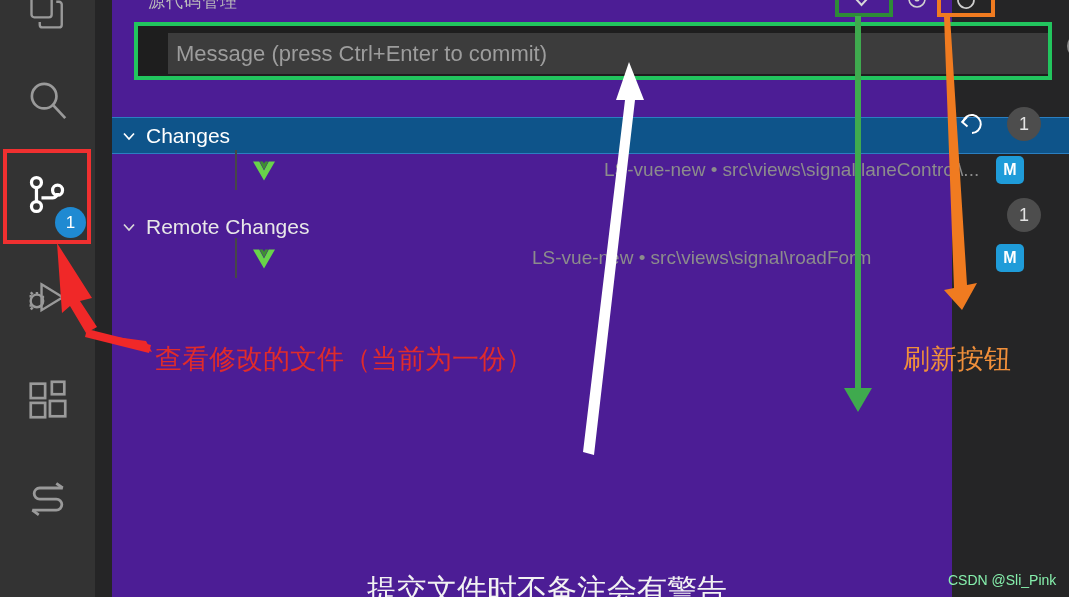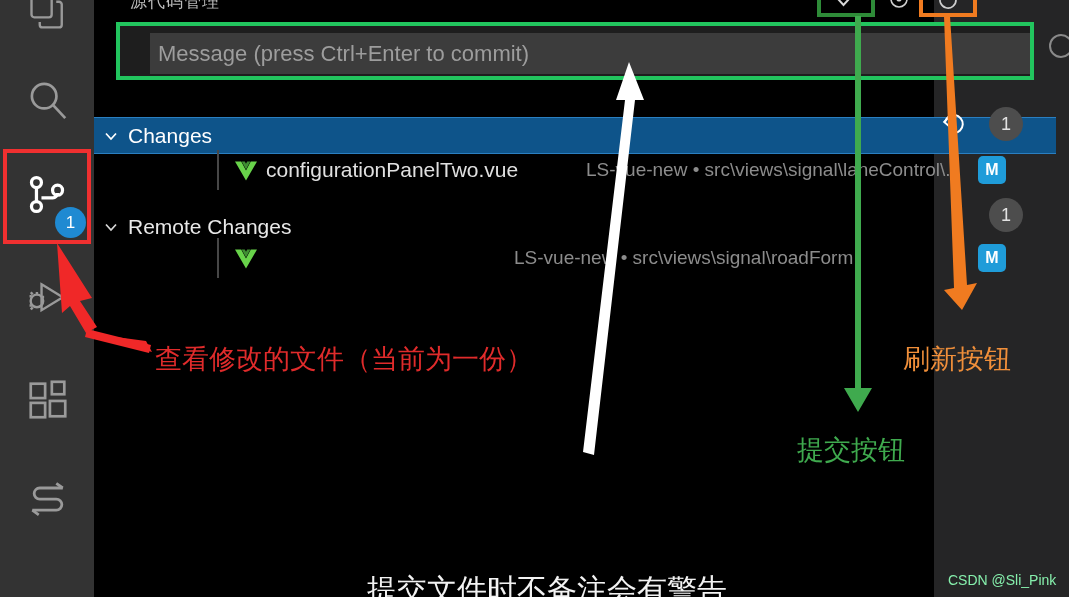--- a/index.html
+++ b/index.html
@@ -28,22 +28,22 @@
   }
   .scm-badge {
     position: absolute; left: 48px; top: 54px;
     width: 31px; height: 31px; border-radius: 50%;
     background: #1f8ad2; color: #fff;
     font-size: 17px; display: flex; align-items: center; justify-content: center;
   }
 
   
   #scm-panel {
-    position: absolute; left: 94px; top: 0; width: 840px; height: 597px;
-    background: #000000;
+    position: absolute; left: 112px; top: 0; width: 840px; height: 597px;
+    background: #4c1d95;
   }
   #panel-title {
     position: absolute; left: 36px; top: -10px;
     font-size: 17px; color: #bbbbbb; letter-spacing: 1px;
   }
 
   
   .tb-icon { position: absolute; top: -12px; width: 30px; height: 26px;
              display: flex; align-items: center; justify-content: center; }
   #tb-collapse { left: 682px; }
@@ -272,21 +272,20 @@
     <span class="count-badge" id="changes-count">1</span>
 
     <div class="file-row" id="file-row-0">
       <span class="indent-guide"></span>
       <span class="vue-icon">
         <svg width="28" height="28" viewBox="0 0 28 28" fill="none">
           <path d="M3 5.5h6.2L14 14.6 18.8 5.5H25L14 24.5z" fill="#68d34a"></path>
           <path d="M9.7 5.5h3.1L14 7.7l1.2-2.2h3.1L14 13.6z" fill="#3f8f32"></path>
         </svg>
       </span>
-      <span class="file-name">configurationPanelTwo.vue</span>
       <span class="file-path" id="file-path-0">LS-vue-new • src\views\signal\laneControl\...</span>
     </div>
     <span class="m-badge" id="m-badge-0">M</span>
 
     <div class="tree-section-header" id="remote-header">
       <span class="chev">
         <svg width="18" height="18" viewBox="0 0 18 18" fill="none" stroke="#d8d8d8" stroke-width="1.7">
           <polyline points="4,6.5 9,12 14,6.5"></polyline>
         </svg>
       </span>
@@ -322,18 +321,17 @@
     <g>
       <polygon points="855,16 861,16 861,388 872,388 858,412 844,388 855,388" fill="#3faa4e"></polygon>
     </g>
 
     <g>
       <polygon points="944,16 950,16 967,285 977,283 962,310 944,290 954,288" fill="#f07b20"></polygon>
     </g>
   </svg>
 
   <div class="anno" id="anno-red">查看修改的文件（当前为一份）</div>
-  <div class="anno" id="anno-green">提交按钮</div>
   <div class="anno" id="anno-orange">刷新按钮</div>
   <div class="anno" id="anno-white-2">提交文件时不备注会有警告</div>
 
   <div id="watermark">CSDN @Sli_Pink</div>
 </div>
 
 </body></html>

